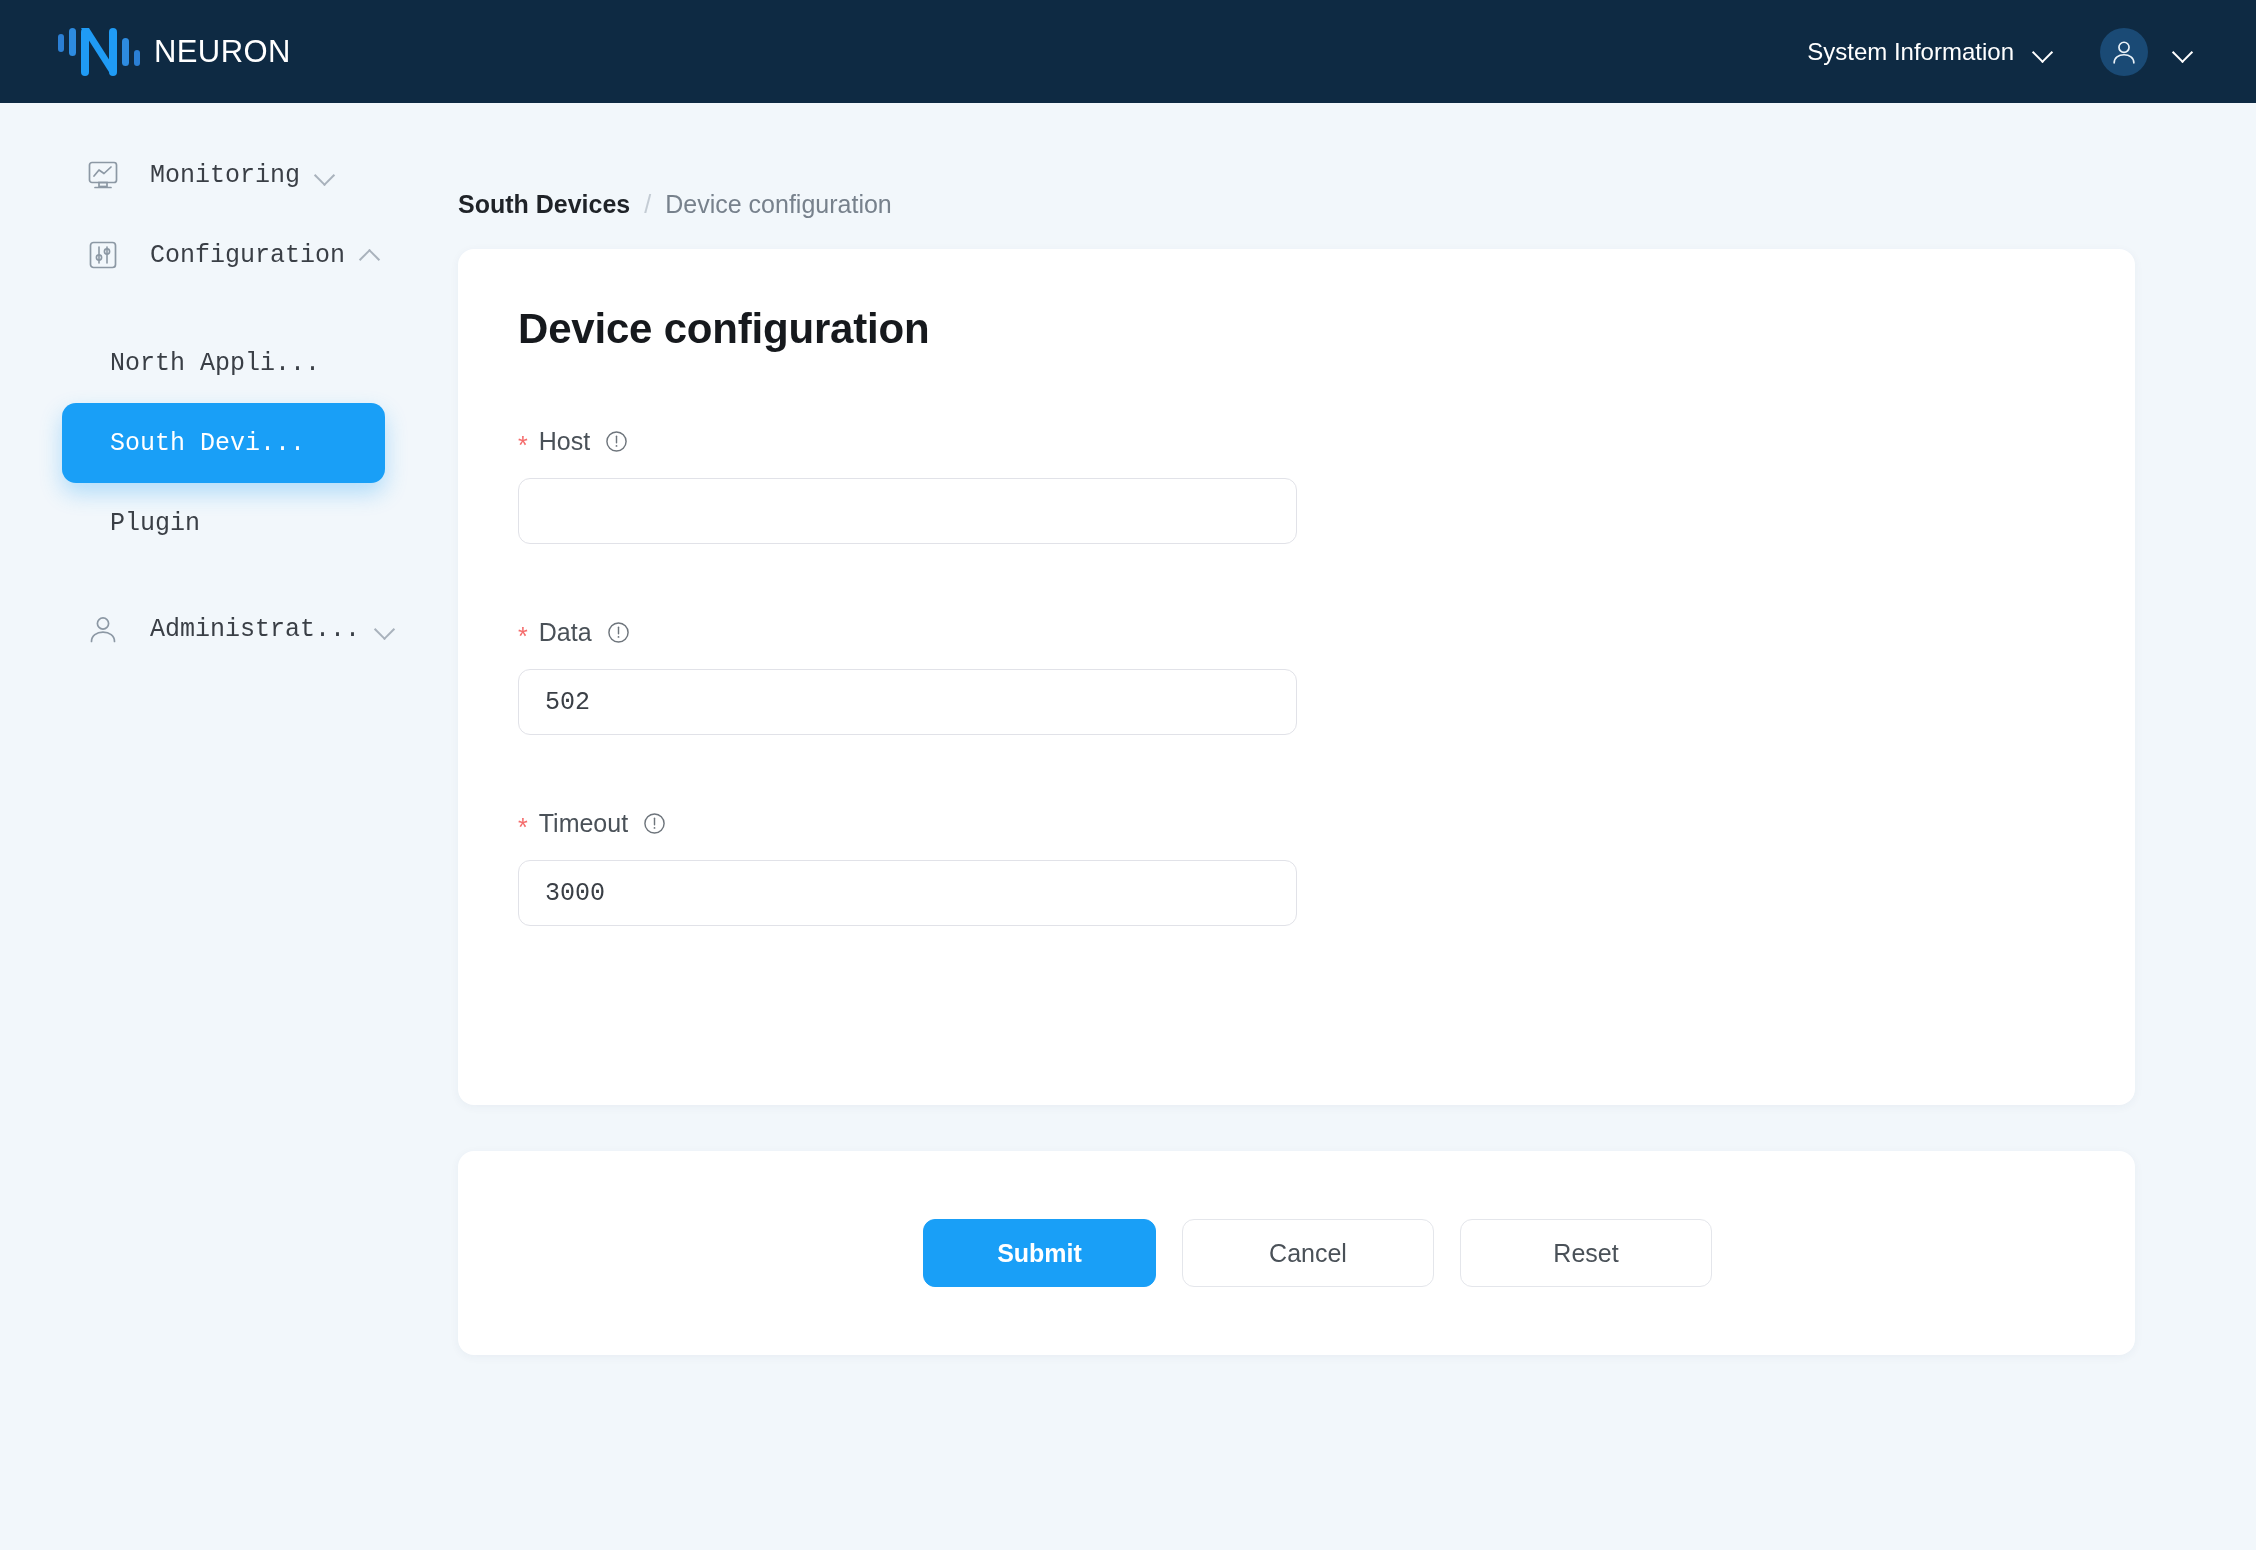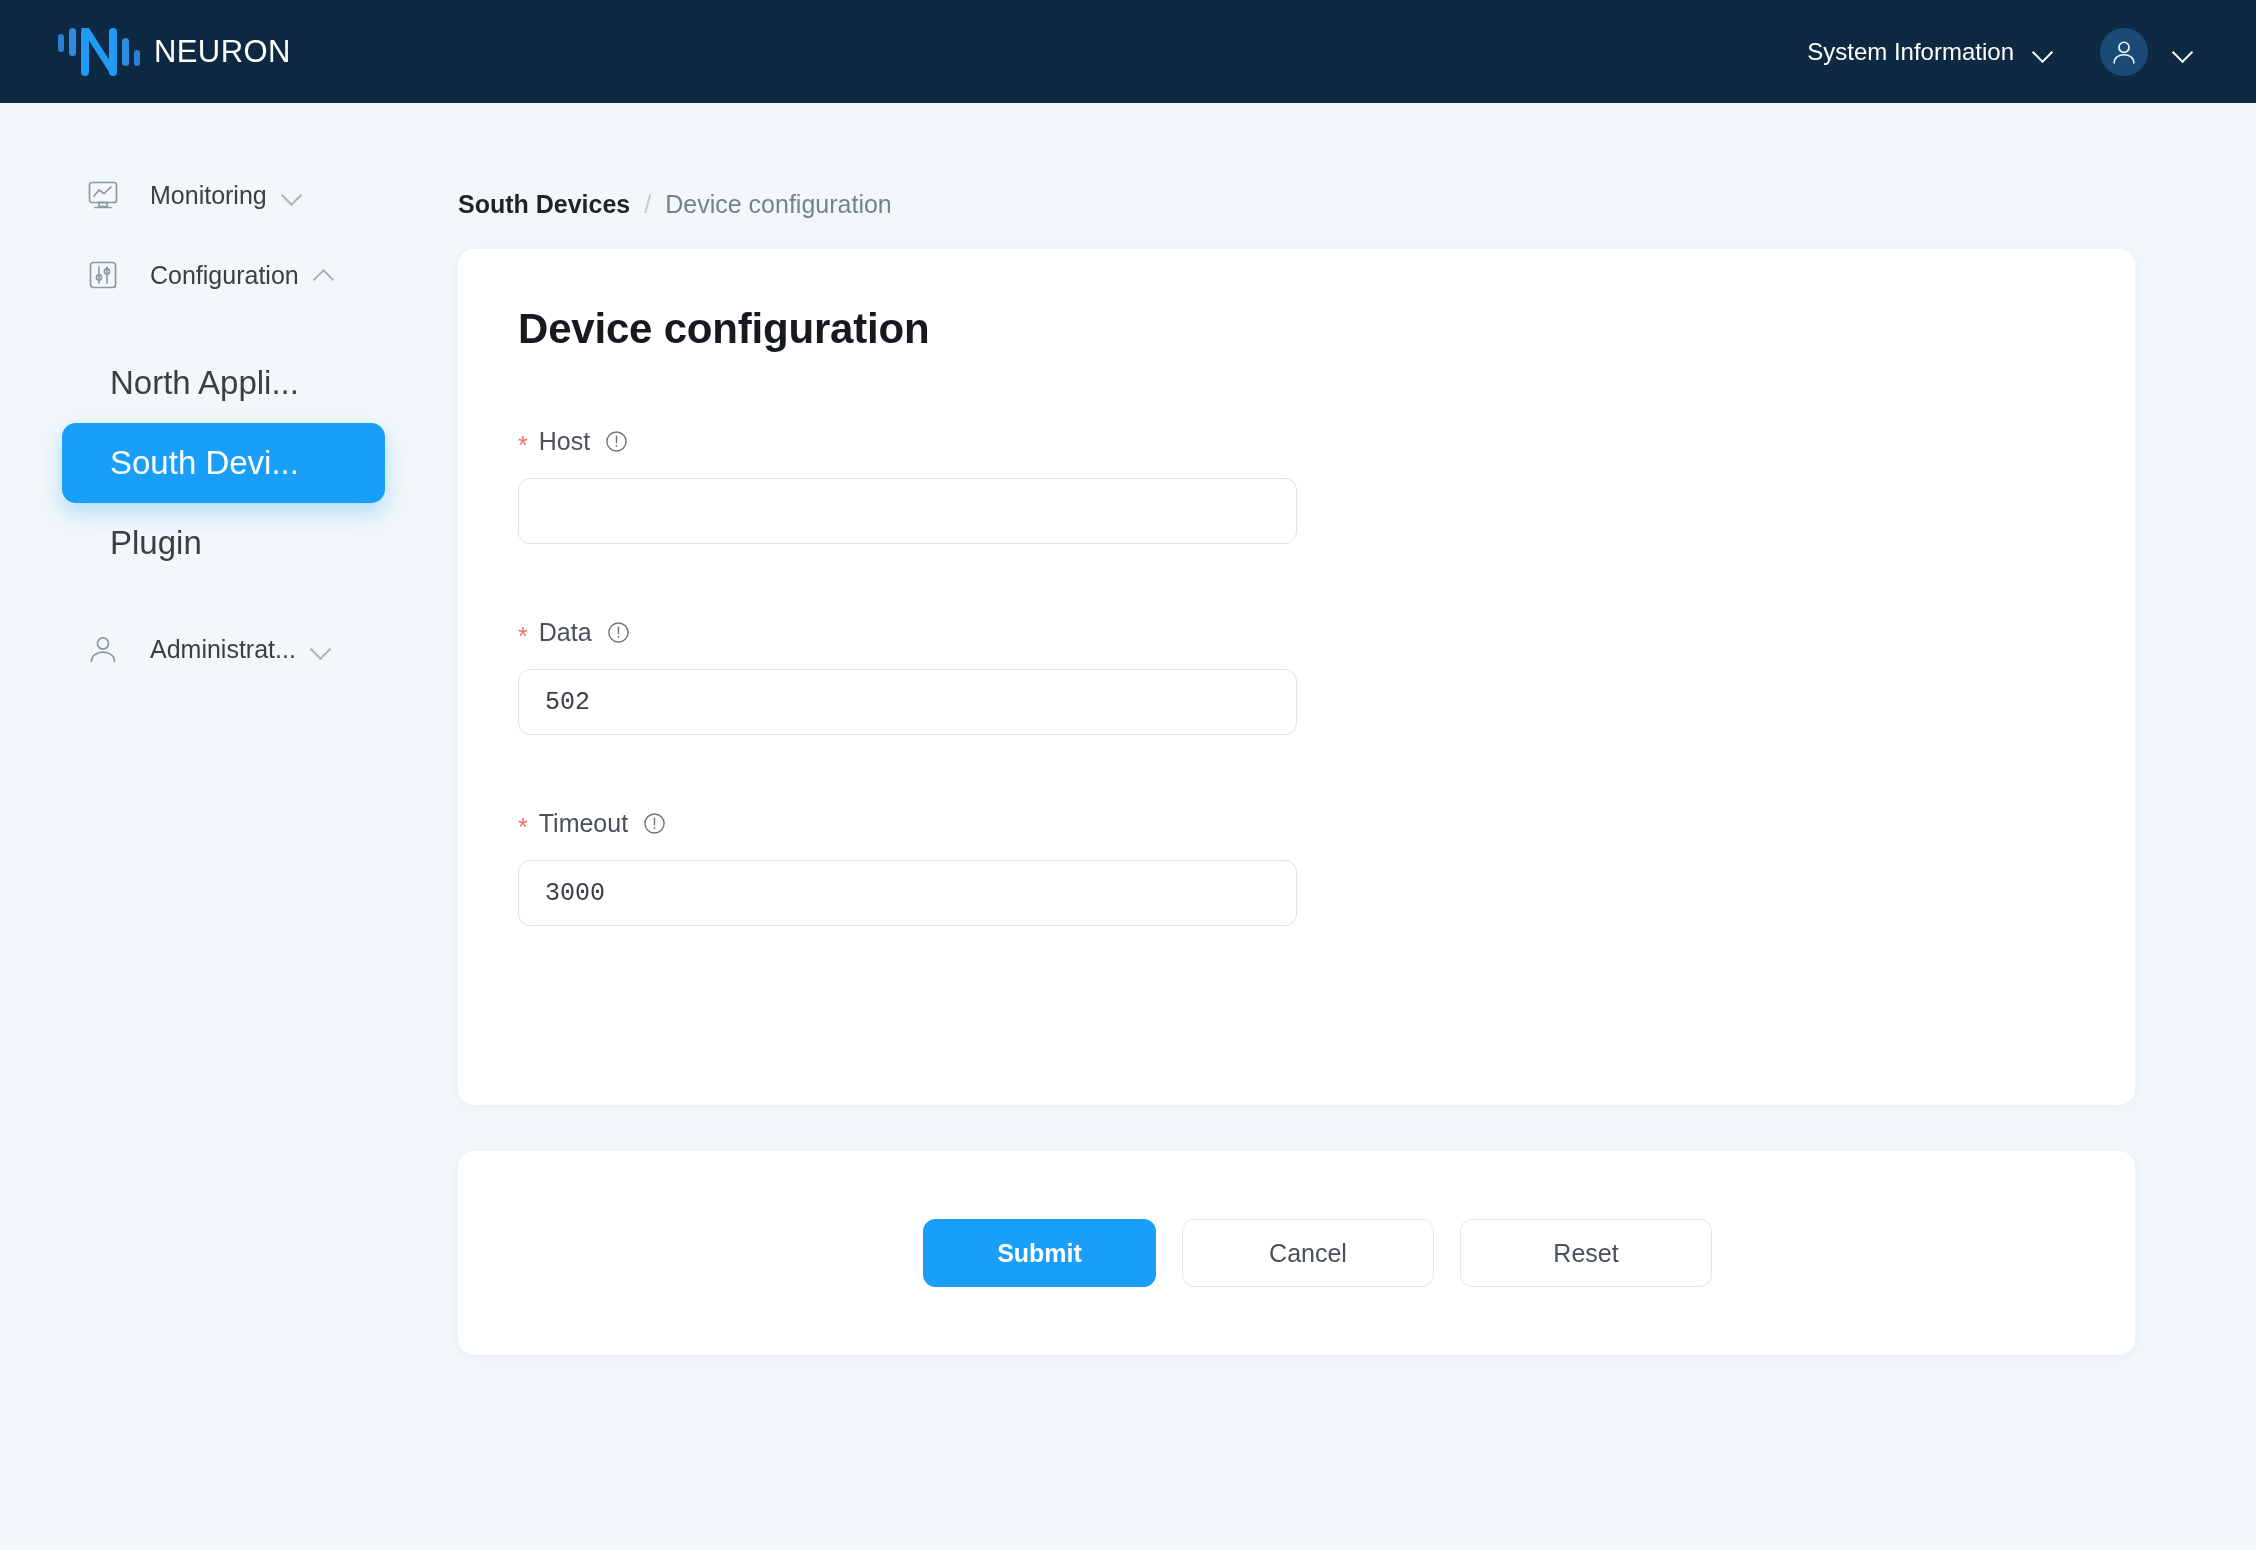--- a/index.html
+++ b/index.html
@@ -82,21 +82,22 @@
   }
   .avatar-chev { color: #ffffff; }
 
   
   #sidebar {
     position: absolute;
     top: 103px; left: 0;
     width: 455px;
     height: 1447px;
     background: #F2F7FB;
-    padding-top: 52px;
+    padding-top: 32px;
+    font-family: Liberation Mono, monospace;
   }
   .nav-item {
     display: flex;
     align-items: center;
     height: 80px;
     padding-left: 84px;
     cursor: pointer;
     position: relative;
   }
   .nav-item .nav-icon {
@@ -120,21 +121,21 @@
   .nav-sub {
     display: flex;
     align-items: center;
     height: 80px;
     margin: 0 0 0 62px;
     padding-left: 48px;
     border-radius: 14px;
     cursor: pointer;
   }
   .nav-sub .nav-label {
-    font-size: 33px;
+    font-size: 25px;
     color: #3A3F46;
     white-space: nowrap;
   }
   .nav-sub.active {
     background: #199FF7;
     width: 323px;
     box-shadow: 0 10px 22px rgba(25,159,247,0.30);
   }
   .nav-sub.active .nav-label { color: #ffffff; }
   .sub-spacer-top { height: 28px; }

